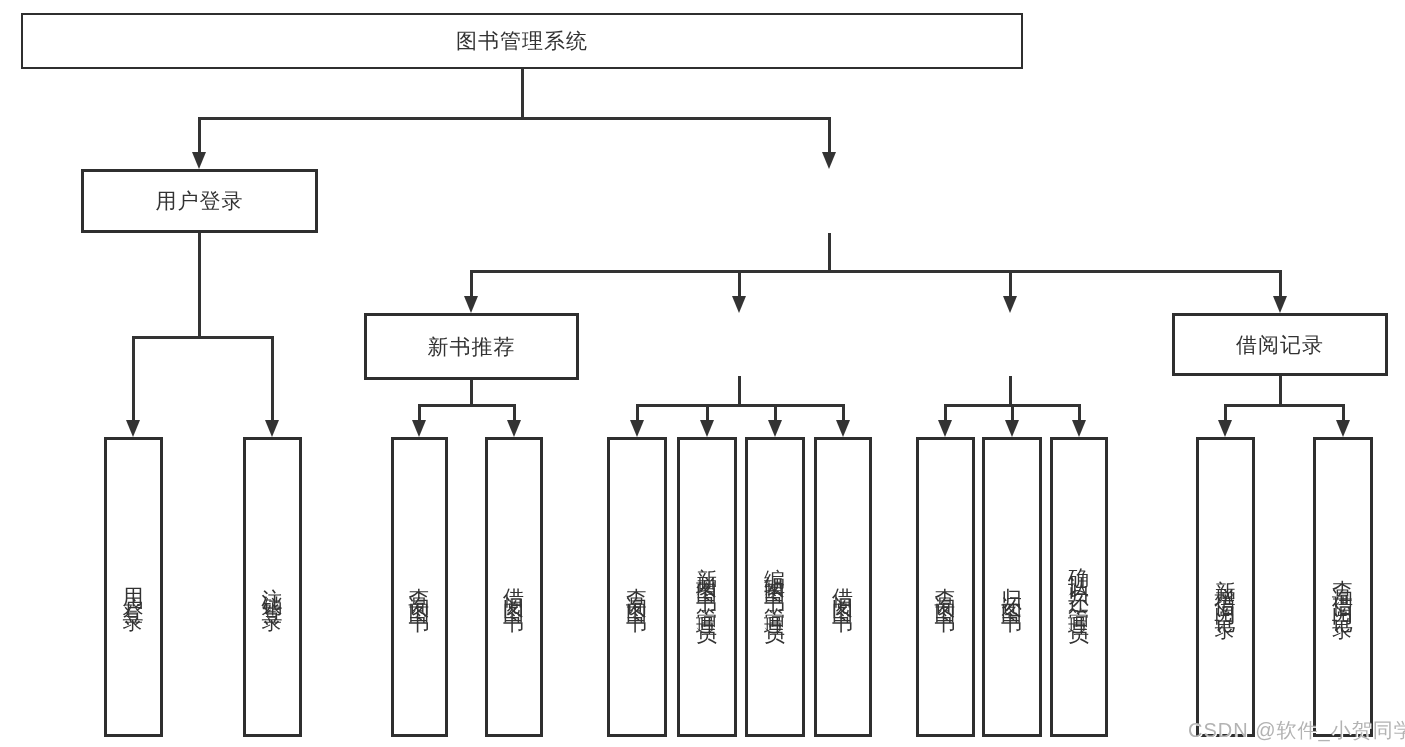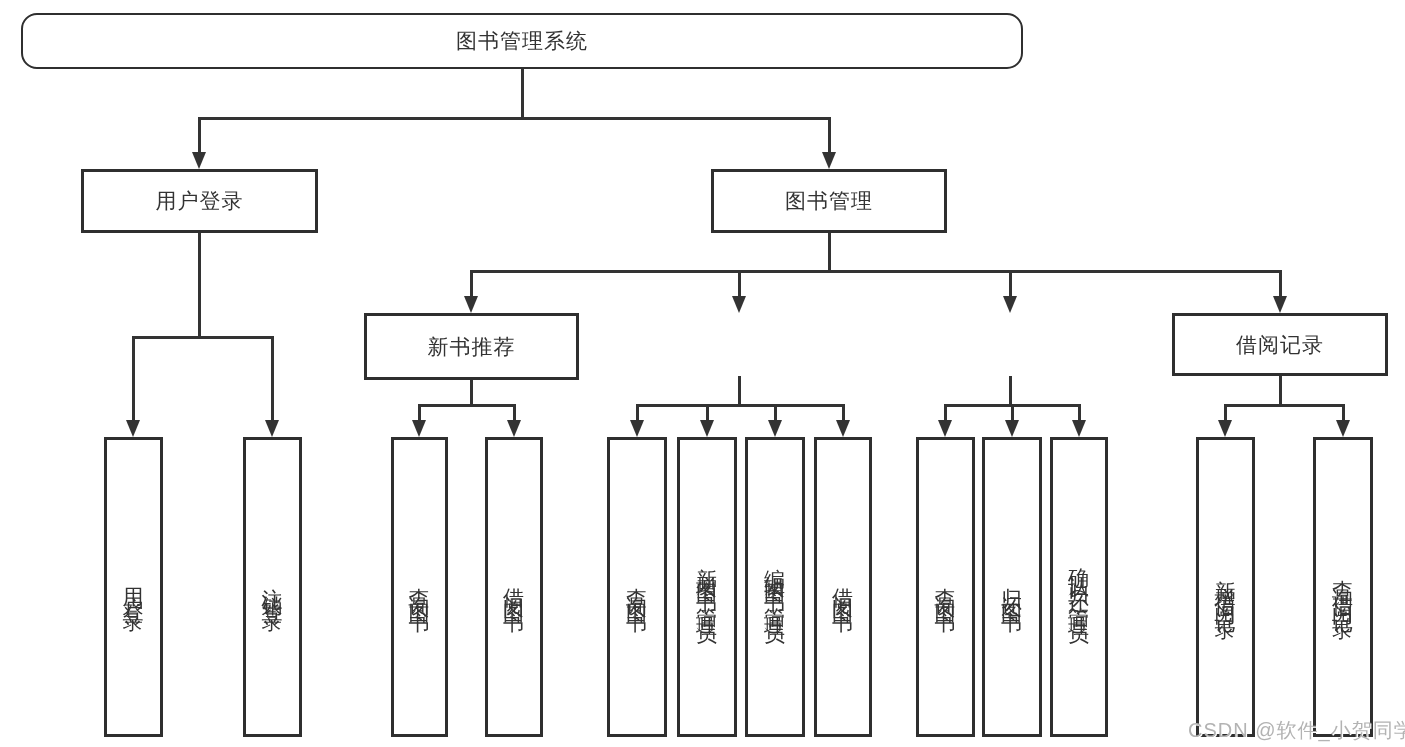--- a/index.html
+++ b/index.html
@@ -21,21 +21,21 @@
     position:absolute;
     background:#ffffff;
     border:3px solid var(--border);
     box-sizing:border-box;
     display:flex;align-items:center;justify-content:center;
     color:var(--text);
     font-size:21px;
     letter-spacing:1px;
     z-index:2;
   }
-  .node.root{border-width:2.5px;border-radius:16px;}
+  .node.root{border-width:2.5px;}
   .vnode span{
     writing-mode:vertical-rl;
     text-orientation:mixed;
     letter-spacing:8px;
     font-size:21px;
     color:var(--text);
     line-height:1;
   }
   .hl,.vl{position:absolute;background:var(--line);z-index:1;}
   .hl{height:2.5px;}
@@ -117,21 +117,20 @@
   <i class="vl" style="left:1279px;top:376px;height:30px"></i>
   <i class="hl" style="left:1224px;top:404px;width:120px"></i>
   <i class="vl" style="left:1224px;top:404px;height:18px"></i>
   <i class="ar" style="left:1218px;top:420px"></i>
   <i class="vl" style="left:1342px;top:404px;height:18px"></i>
   <i class="ar" style="left:1336px;top:420px"></i>
 
   <div class="node root" style="left:21px;top:13px;width:1002px;height:56px">图书管理系统</div>
 
   <div class="node" style="left:81px;top:169px;width:237px;height:64px">用户登录</div>
-  <div class="node" style="left:711px;top:169px;width:236px;height:64px">图书管理</div>
 
   <div class="node" style="left:364px;top:313px;width:215px;height:67px">新书推荐</div>
   <div class="node" style="left:1172px;top:313px;width:216px;height:63px">借阅记录</div>
 
   <div class="node vnode" style="left:104px;top:437px;width:59px;height:300px">
     <span>用户登录</span>
   </div>
   <div class="node vnode" style="left:243px;top:437px;width:59px;height:300px">
     <span>注销登录</span>
   </div>

